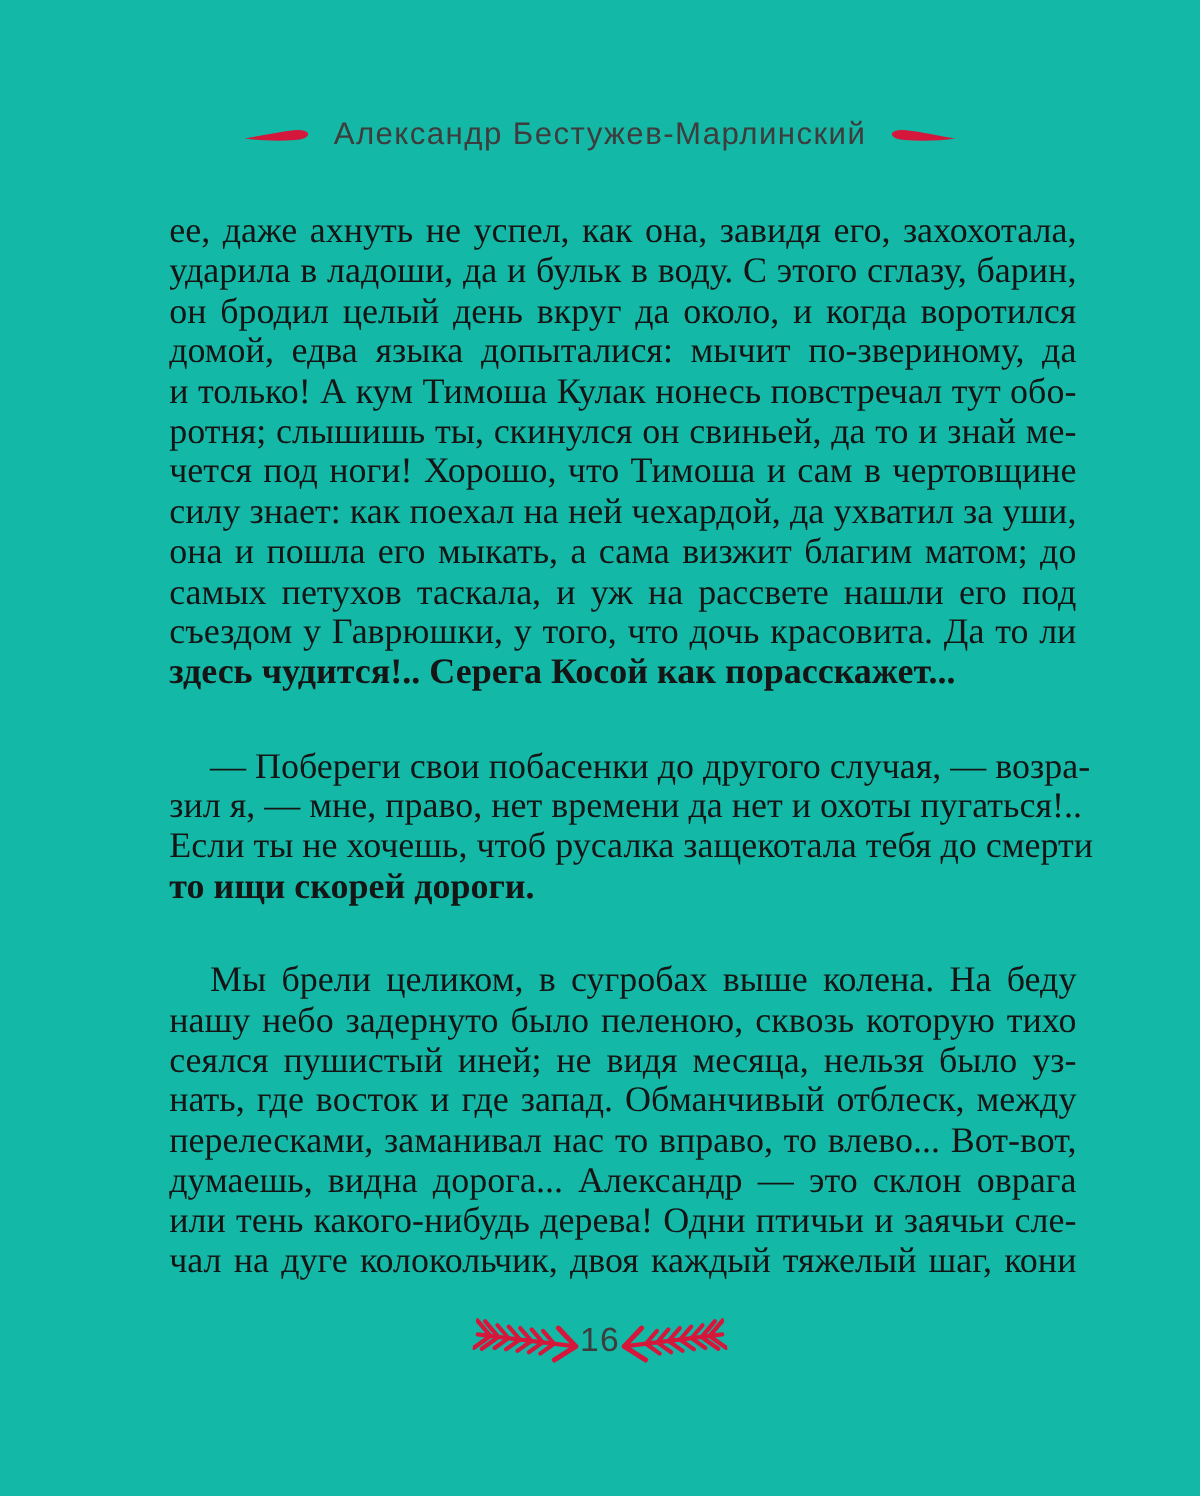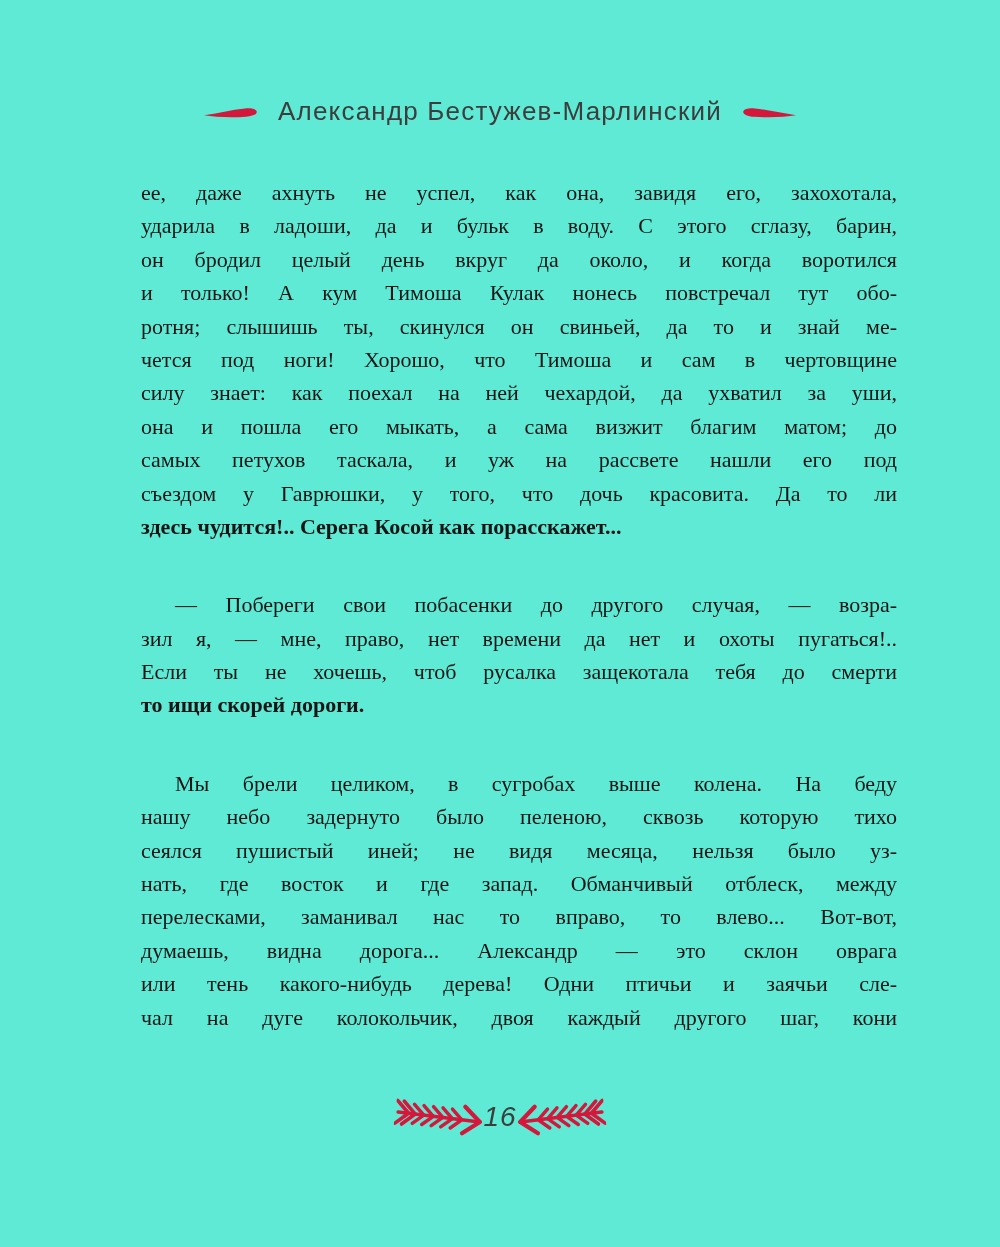--- a/index.html
+++ b/index.html
@@ -1,21 +1,21 @@
 <!DOCTYPE html>
 <html style="--accent: #d4173a; --header-color: #3d3d3d; --body-color: #151515;"><head>
 <meta charset="utf-8">
 <style>
   * { margin: 0; padding: 0; box-sizing: border-box; }
   html, body { background: #ffffff; }
   .page {
     position: relative;
     width: 1000px;
     height: 1247px;
-    background: #5eead4;
+    background: #14b8a6;
     overflow: hidden;
     font-family: "Liberation Serif", serif;
   }
 
   
   .running-head {
     position: absolute;
     top: 96px;
     left: 0;
     width: 100%;
@@ -36,21 +36,21 @@
   .dash-icon path { fill: var(--accent, #d4173a); }
   .dash-flip { transform: scaleX(-1); }
 
   
   .text-block {
     position: absolute;
     top: 176px;
     left: 141px;
     width: 756px;
     color: var(--body-color, #151515);
-    font-size: 22px;
+    font-size: 30px;
   }
   .line {
     height: 33.4px;
     line-height: 33.4px;
     text-align: justify;
     text-align-last: justify;
     white-space: nowrap;
     overflow: visible;
   }
   .line.no-just { text-align-last: left; font-weight: bold; }
@@ -58,21 +58,20 @@
 
   
   .footer {
     position: absolute;
     top: 1100px;
     left: 0;
     width: 100%;
     display: flex;
     align-items: center;
     justify-content: center;
-    font-style: italic;
   }
   .page-number {
     font-family: "Liberation Sans", sans-serif;
     font-weight: 300;
     font-size: 28px;
     letter-spacing: 1px;
     color: var(--header-color, #3d3d3d);
   }
   .branch-icon { display: block; color: var(--accent, #d4173a); }
   .branch-icon path, .branch-icon line {
@@ -97,20 +96,21 @@
     <svg class="dash-icon dash-flip" width="54" height="14" viewBox="0 0 58 14">
       <path d="M0,10.6 C14,8.4 30,4.6 44,3.2 C50,2.6 56,3.6 56.6,6.4
                C57.2,9.4 52,11.6 45,12.1 C28,13.3 12,12.4 0,10.6 Z"></path>
     </svg>
   </div>
 
   <div class="text-block">
     <div class="line">ее, даже ахнуть не успел, как она, завидя его, захохотала,</div>
     <div class="line">ударила в ладоши, да и бульк в воду. С этого сглазу, барин,</div>
     <div class="line">он бродил целый день вкруг да около, и когда воротился</div>
+    <div class="line">домой, едва языка допыталися: мычит по-звериному, да</div>
     <div class="line">и только! А кум Тимоша Кулак нонесь повстречал тут обо-</div>
     <div class="line">ротня; слышишь ты, скинулся он свиньей, да то и знай ме-</div>
     <div class="line">чется под ноги! Хорошо, что Тимоша и сам в чертовщине</div>
     <div class="line">силу знает: как поехал на ней чехардой, да ухватил за уши,</div>
     <div class="line">она и пошла его мыкать, а сама визжит благим матом; до</div>
     <div class="line">самых петухов таскала, и уж на рассвете нашли его под</div>
     <div class="line">съездом у Гаврюшки, у того, что дочь красовита. Да то ли</div>
     <div class="line no-just">здесь чудится!.. Серега Косой как порасскажет...</div>
 
     <div class="line indent">— Побереги свои побасенки до другого случая, — возра-</div>
@@ -118,21 +118,21 @@
     <div class="line">Если ты не хочешь, чтоб русалка защекотала тебя до смерти</div>
     <div class="line no-just">то ищи скорей дороги.</div>
 
     <div class="line indent">Мы брели целиком, в сугробах выше колена. На беду</div>
     <div class="line">нашу небо задернуто было пеленою, сквозь которую тихо</div>
     <div class="line">сеялся пушистый иней; не видя месяца, нельзя было уз-</div>
     <div class="line">нать, где восток и где запад. Обманчивый отблеск, между</div>
     <div class="line">перелесками, заманивал нас то вправо, то влево... Вот-вот,</div>
     <div class="line">думаешь, видна дорога... Александр — это склон оврага</div>
     <div class="line">или тень какого-нибудь дерева! Одни птичьи и заячьи сле-</div>
-    <div class="line">чал на дуге колокольчик, двоя каждый другого шаг, кони</div>
+    <div class="line">чал на дуге колокольчик, двоя каждый тяжелый шаг, кони</div>
   </div>
 
   <div class="footer">
     <svg class="branch-icon branch-left" width="88" height="34" viewBox="0 0 92 32">
       <path d="M3,16 L89,16" stroke-width="3.8"></path>
       <path d="M14,16 L1,4 M14,16 L1,28" stroke-width="3.8"></path>
       <path d="M21,16 L8,4 M21,16 L8,28" stroke-width="3.8"></path>
       <path d="M30,16 L19,6 M30,16 L19,26" stroke-width="3.6"></path>
       <path d="M40,16 L29,6 M40,16 L29,26" stroke-width="3.6"></path>
       <path d="M50,16 L39,6 M50,16 L39,26" stroke-width="3.6"></path>

